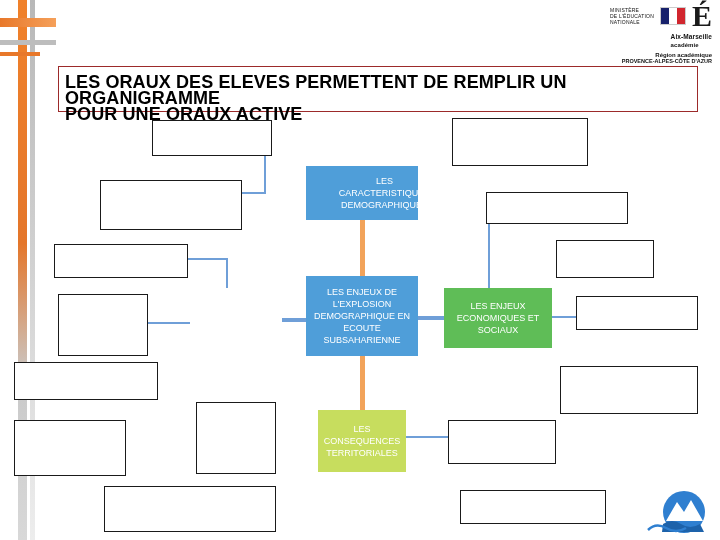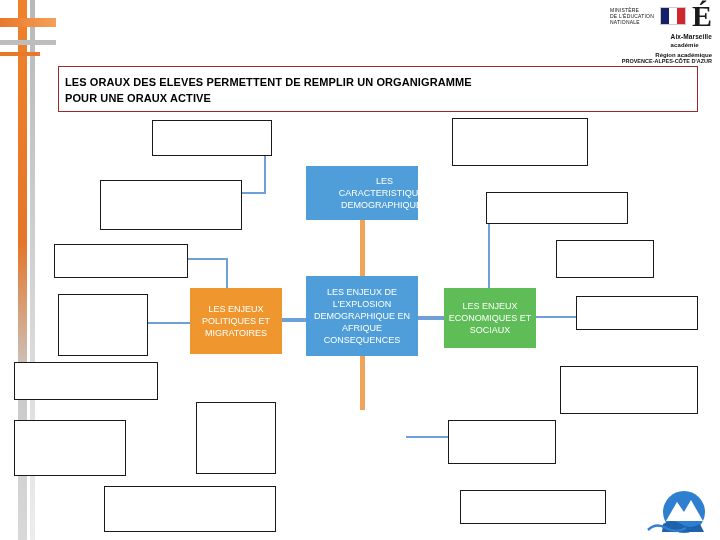--- a/index.html
+++ b/index.html
@@ -117,21 +117,21 @@
     left: 58px;
     top: 66px;
     width: 640px;
     height: 46px;
     border: 1.5px solid #9c2a2a;
     background: #ffffff;
     box-sizing: border-box;
     padding: 7px 8px 0 6px;
   }
   .title-text {
-    font-size: 11px;
+    font-size: 18px;
     font-weight: bold;
     color: #000000;
     line-height: 16px;
     letter-spacing: .1px;
   }
 
   
   .blank-box {
     position: absolute;
     border: 1.5px solid #1a1a1a;
@@ -235,32 +235,32 @@
   <div class="blank-box" style="left:14px; top:420px; width:112px; height:56px;"></div>
   <div class="blank-box" style="left:196px; top:402px; width:80px; height:72px;"></div>
   <div class="blank-box" style="left:448px; top:420px; width:108px; height:44px;"></div>
   <div class="blank-box" style="left:104px; top:486px; width:172px; height:46px;"></div>
   <div class="blank-box" style="left:460px; top:490px; width:146px; height:34px;"></div>
 
   <div class="node" style="left:306px; top:166px; width:112px; height:54px; background:#4f9ed9;padding-left:47px;">
     <span>LES CARACTERISTIQUES DEMOGRAPHIQUES</span>
   </div>
 
-  <div class="node" style="left:190px; top:288px; width:92px; height:66px; background:#f0962e;">
-    <span>LES ENJEUX POLITIQUES ET MIGRATOIRES</span>
-  </div>
 
   <div class="node" style="left:306px; top:276px; width:112px; height:80px; background:#4f9ed9;">
-    <span>LES ENJEUX DE L'EXPLOSION DEMOGRAPHIQUE EN AFRIQUE CONSEQUENCES</span>
-  </div>
-
-  <div class="node" style="left:444px; top:288px; width:92px; height:60px; background:#5fbd57;">
+    <span>LES ENJEUX DE L'EXPLOSION DEMOGRAPHIQUE EN ECOUTE SUBSAHARIENNE</span>
+  </div>
+
+  <div class="node" style="left:444px; top:288px; width:108px; height:60px; background:#5fbd57;">
     <span>LES ENJEUX ECONOMIQUES ET SOCIAUX</span>
   </div>
 
+  <div class="node" style="left:318px; top:410px; width:88px; height:62px; background:#c7dd5e;">
+    <span>LES CONSEQUENCES TERRITORIALES</span>
+  </div>
 
   <div class="emblem">
     <svg width="68" height="48" viewBox="0 0 68 48">
       <circle cx="38" cy="24" r="21" fill="#2f7fd0"></circle>
       <path d="M20 33 L31 14 L38 24 L45 12 L57 33 Z" fill="#ffffff"></path>
       <path d="M17 36 Q26 30 35 36 Q44 42 54 36 L58 44 L16 44 Z" fill="#1d62aa"></path>
       <path d="M2 42 Q10 34 20 40 Q30 46 40 40" fill="none" stroke="#2f7fd0" stroke-width="2.5"></path>
     </svg>
   </div>
 

